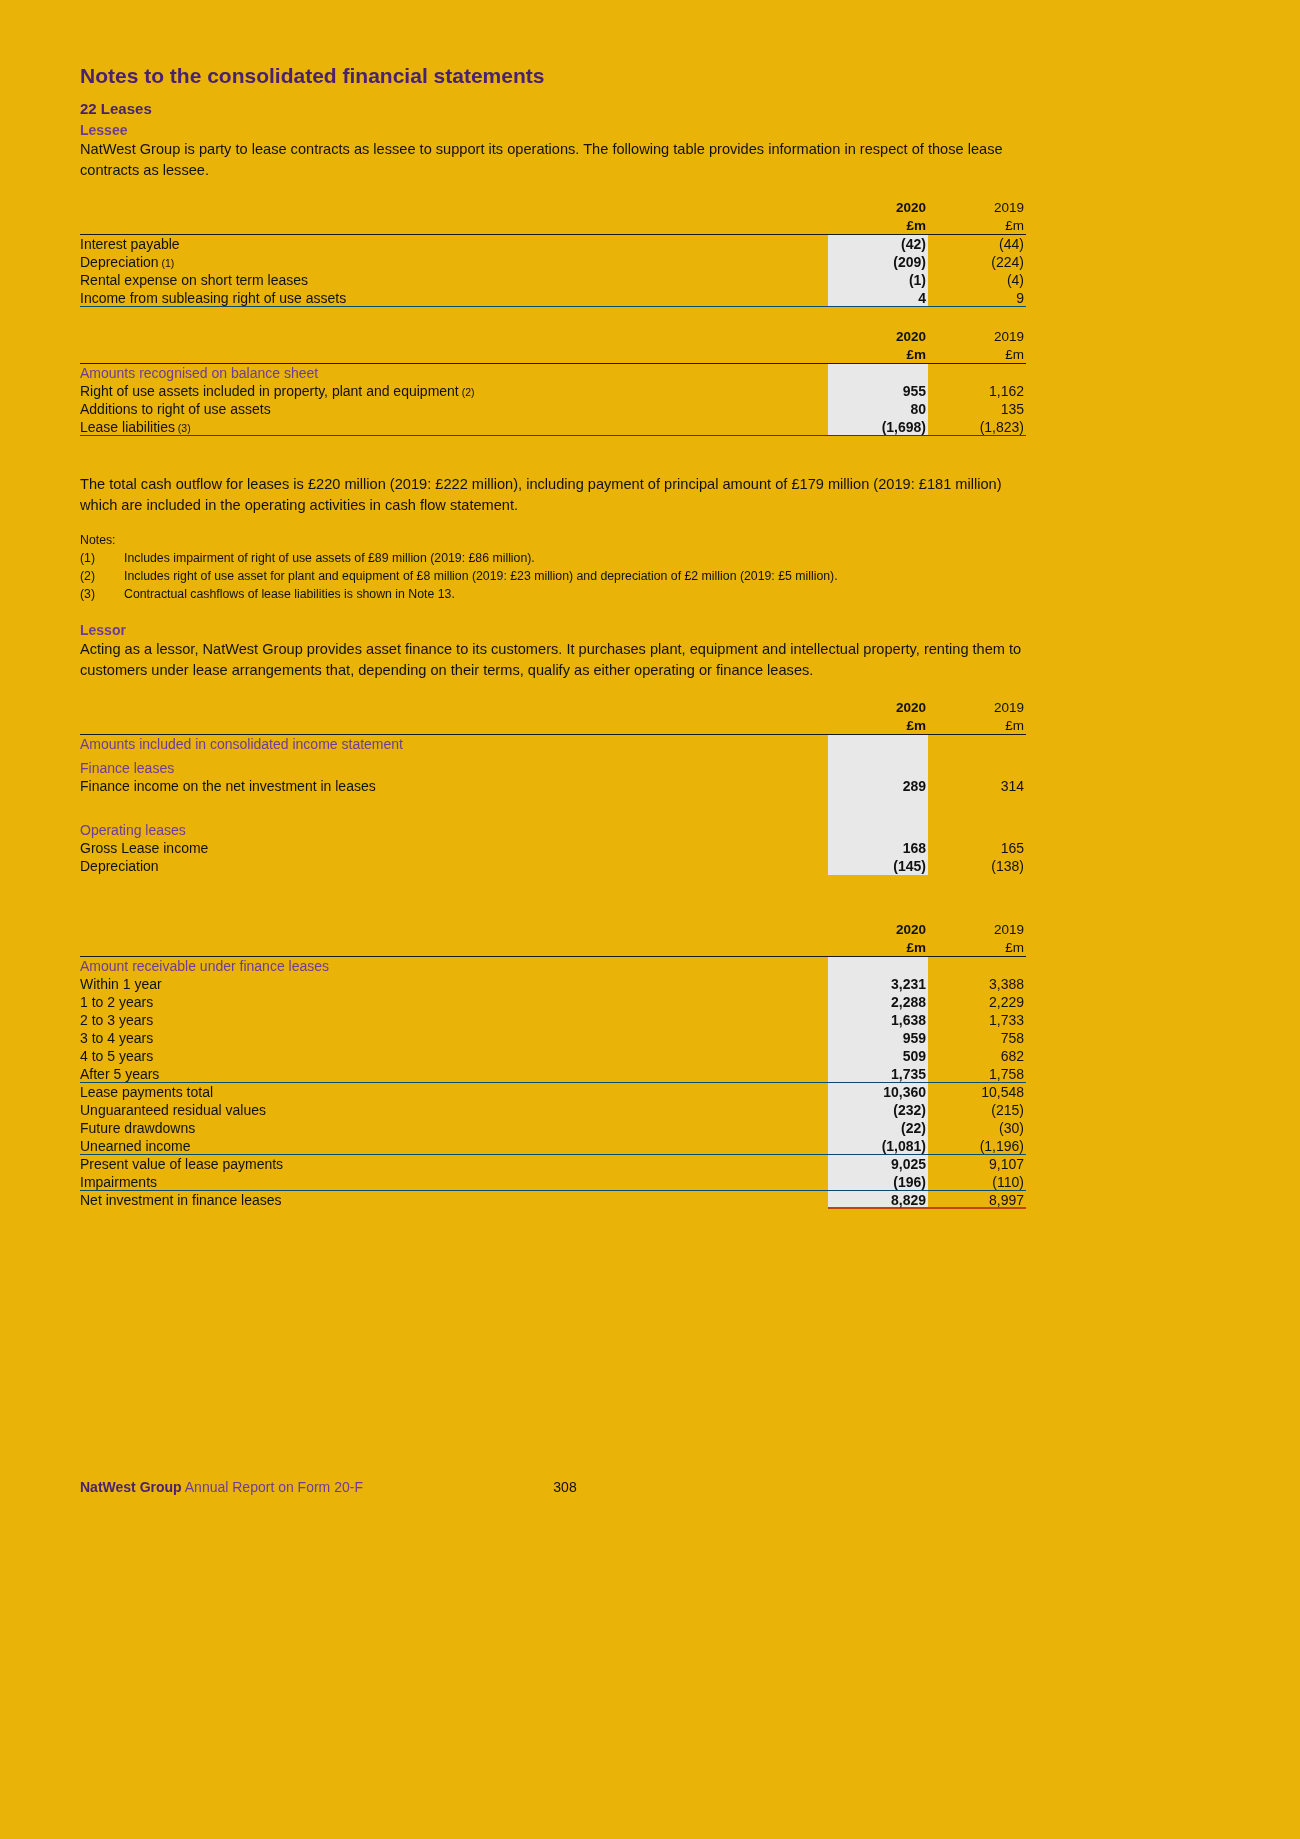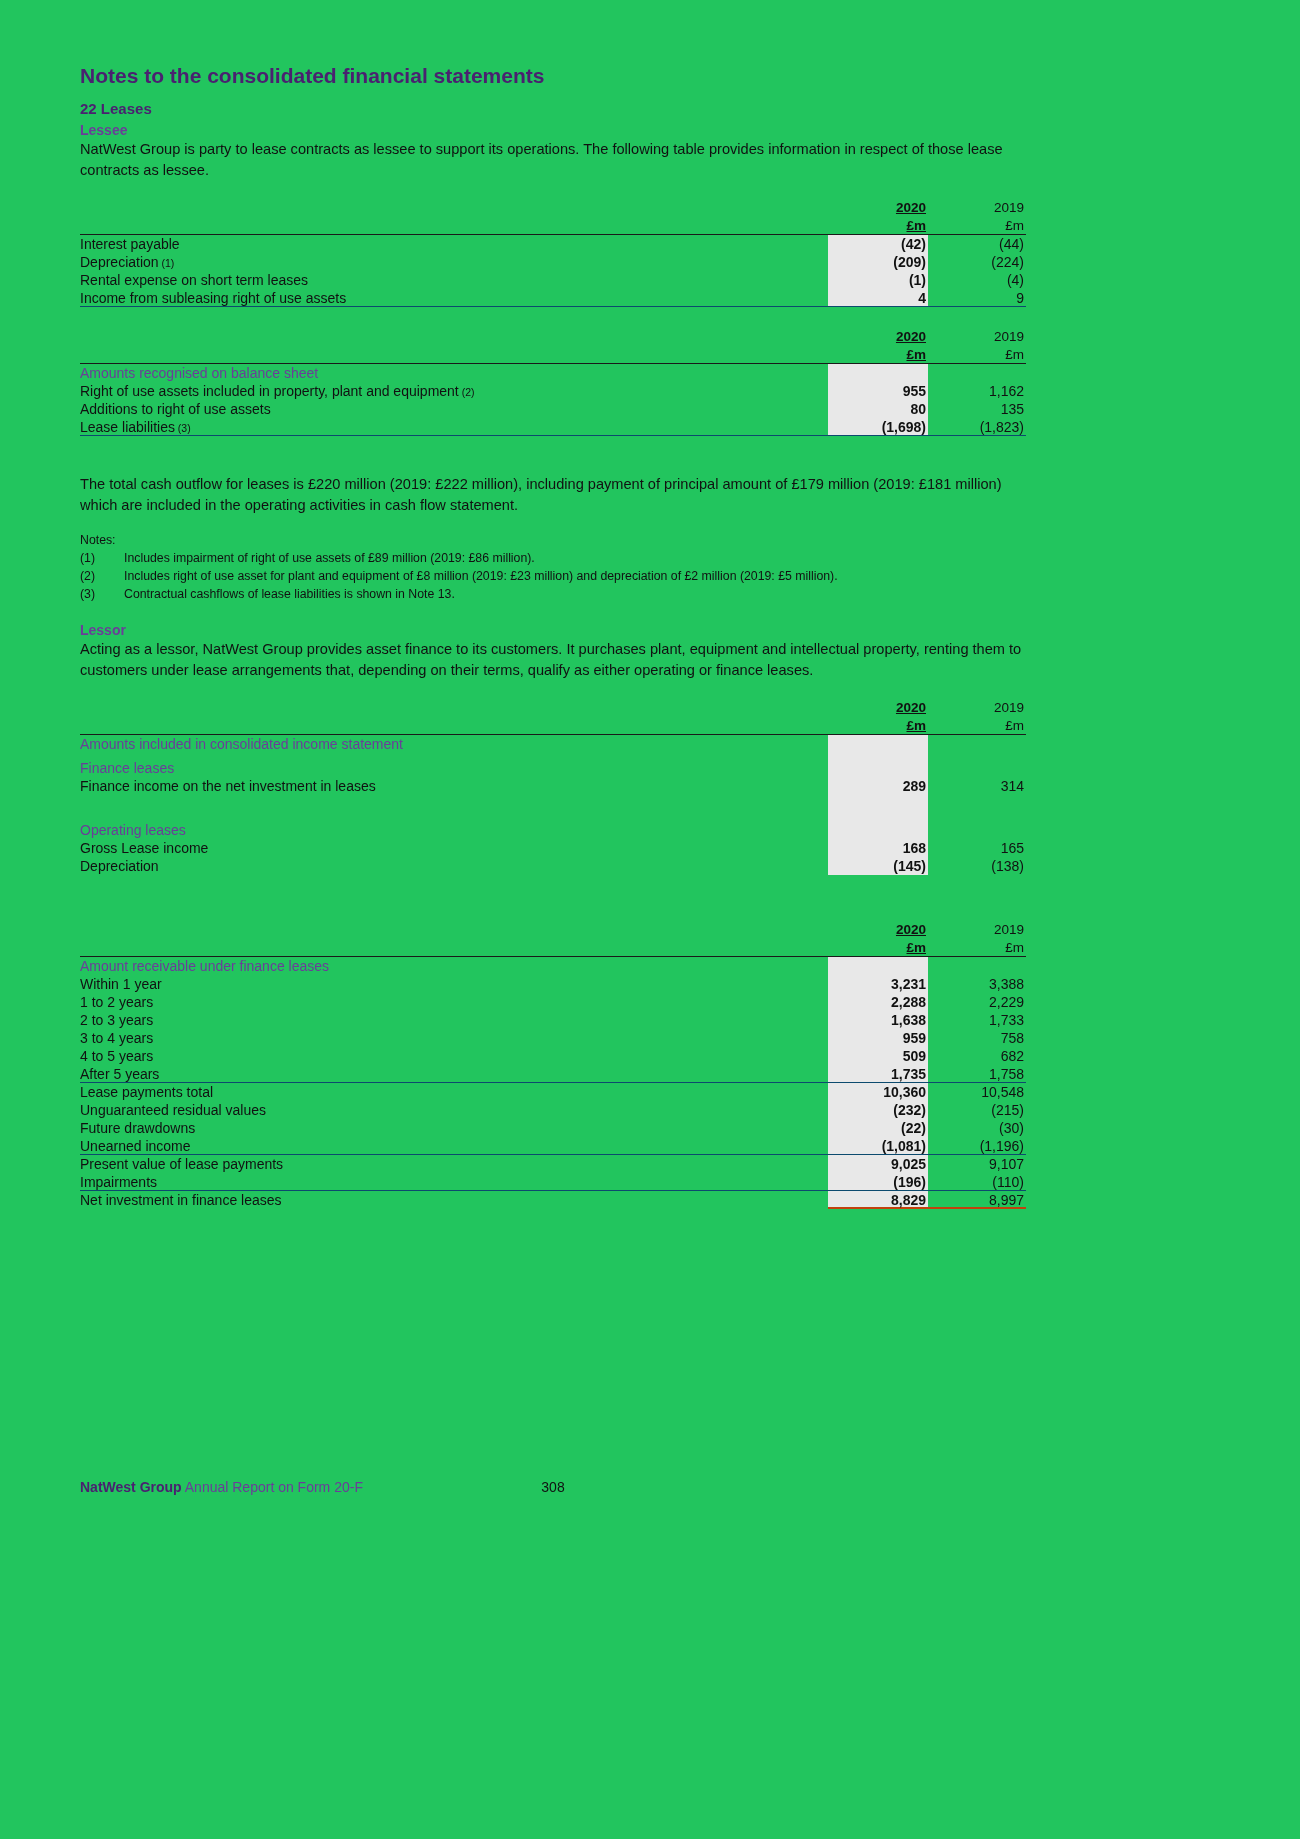--- a/index.html
+++ b/index.html
@@ -1,36 +1,36 @@
 <!DOCTYPE html>
 <html style="--brand-purple: #4a2170; --heading-purple: #6b3d99; --shade: #e8e8e8;"><head>
 <meta charset="utf-8">
 <style>
   * { margin:0; padding:0; box-sizing:border-box; }
   html,body { background:#ffffff; }
   body { font-family:"Liberation Sans","DejaVu Sans",sans-serif; color:#111; }
-  .page { position:relative; width:1300px; height:1839px; background:#22c55e; overflow:hidden; }
+  .page { position:relative; width:1300px; height:1839px; background:#eab308; overflow:hidden; }
   .content { position:absolute; left:80px; top:64px; width:946px; }
 
   .doc-title { font-size:21px; font-weight:bold; color:var(--brand-purple,#4a2170); margin-bottom:12px; }
   .section-heading { font-size:15px; font-weight:bold; color:var(--brand-purple,#4a2170); margin-bottom:5px; }
   .sub-heading { font-size:14px; color:var(--heading-purple,#6b3d99); margin-bottom:1px; }
   .body-text { font-size:14.6px; line-height:21px; color:#111; }
 
   .fin-table { width:100%; }
   .t1 { margin-top:18px; }
   .t2 { margin-top:21px; }
   .t3 { margin-top:18px; }
   .t4 { margin-top:46px; }
 
   .trow { display:flex; height:18px; line-height:18px; }
   .tlabel { flex:1; font-size:14px; white-space:nowrap; overflow:hidden; }
   .tval { width:100px; text-align:right; font-size:14px; padding-right:2px; }
   .tval.v2 { width:98px; }
-  .bold { font-weight:bold;text-decoration:underline; }
+  .bold { font-weight:bold; }
   .thead .tval { font-size:13.5px; }
   .thead.units { border-bottom:1px solid #1a1a1a; }
 
   .row-data .v1, .row-section .v1, .row-sub .v1, .row-spacer .v1 { background:var(--shade,#e8e8e8); }
   .row-data .v1 { font-weight:bold; }
   .row-section .tlabel, .row-sub .tlabel { color:var(--heading-purple,#6b3d99); }
 
   .bb { border-bottom:1px solid #0c4a6e; }
   .bt { border-top:1px solid #1a1a1a; }
   .bbn .tval { border-bottom:2px solid #c2410c; }
@@ -43,21 +43,21 @@
   .notes-label { font-size:12.3px; line-height:18px; }
   .note-row { display:flex; font-size:12.3px; line-height:18px; }
   .note-ref { width:28px; flex:0 0 28px; }
   .note-text { flex:1;margin-left:16px; }
 
   .lessor-h { margin-top:19px; }
 
   .footer { position:absolute; left:80px; top:1478px; width:946px; font-size:14px; line-height:18px; }
   .footer-left { color:var(--heading-purple,#6b3d99); }
   .footer-brand { font-weight:bold; color:var(--brand-purple,#4a2170); }
-  .page-num { position:absolute; left:0; width:100%; text-align:center; color:#111; }
+  .page-num { position:absolute; left:12px; width:100%; text-align:center; color:#111; }
 </style>
 </head>
 <body>
 
 <div class="page">
   <div class="content">
 
     <h1 class="doc-title">Notes to the consolidated financial statements</h1>
     <h2 class="section-heading">22 Leases</h2>
 

